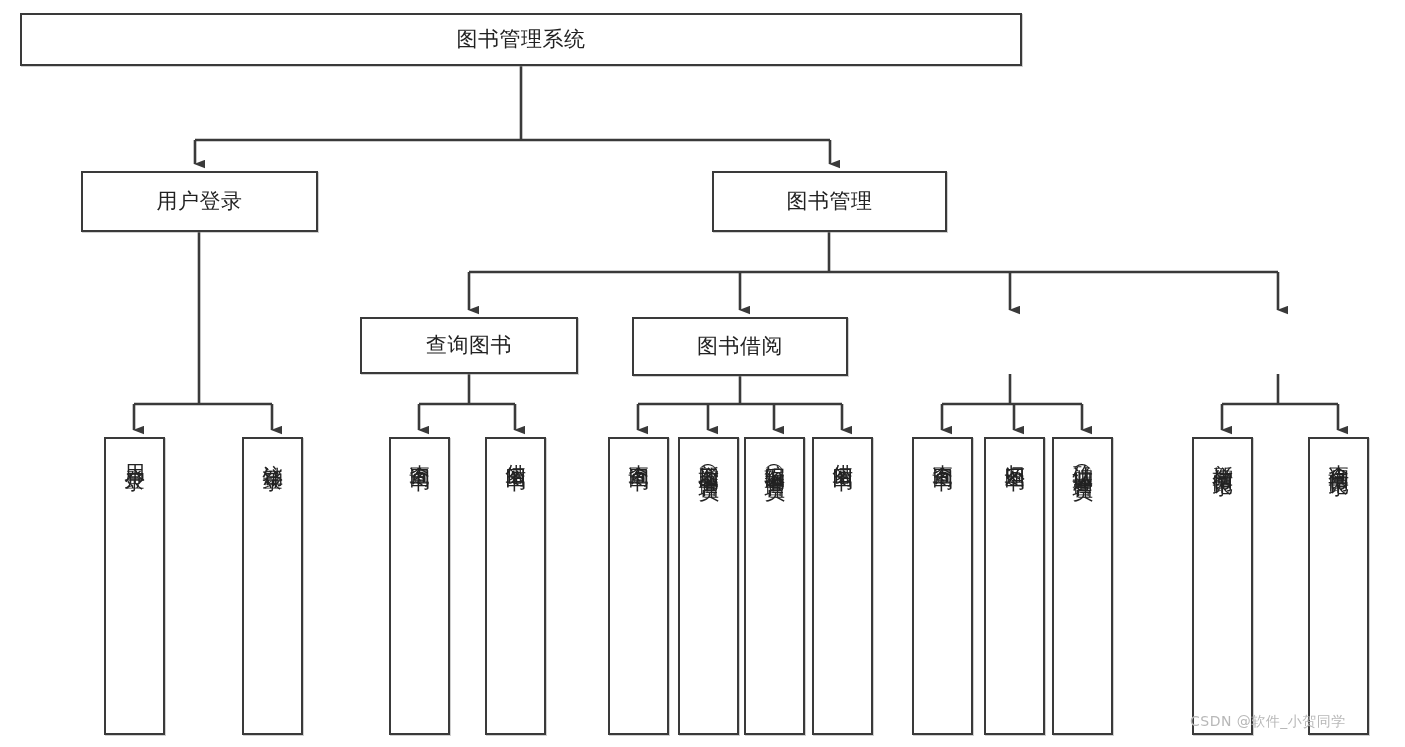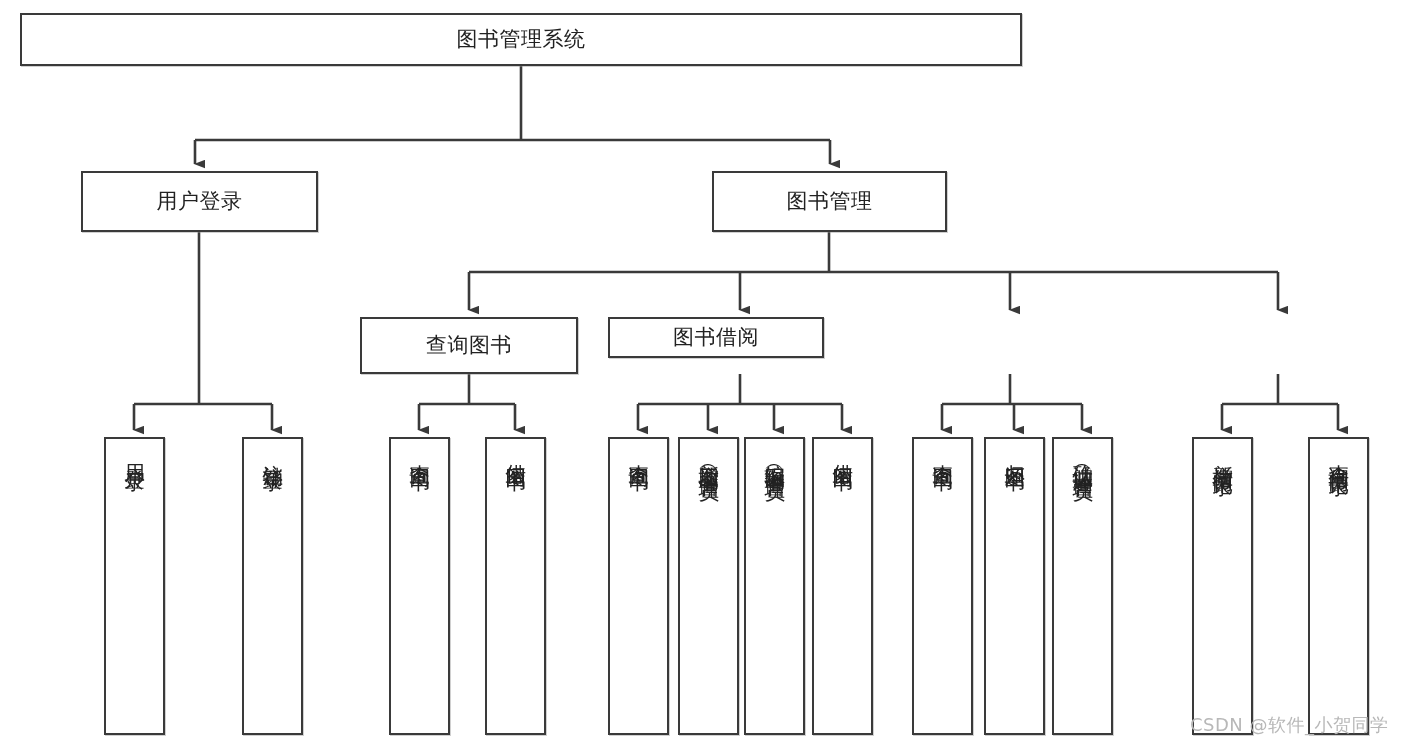--- a/index.html
+++ b/index.html
@@ -57,21 +57,21 @@
   .node.v .lbl {
     writing-mode: vertical-rl;
     text-orientation: upright;
     font-size: 20.5px;
     line-height: 1.0;
     letter-spacing: 2.5px;
     white-space: nowrap;
   }
   .watermark {
     position: absolute;
-    font-size: 18px;
+    font-size: 14px;
     color: #b8b8b8;
     white-space: nowrap;
     letter-spacing: 0.5px;
     font-family: "DejaVu Sans", "Liberation Sans", sans-serif;
   }
 </style>
 </head>
 <body>
 
 <div id="canvas">
@@ -133,21 +133,21 @@
   <div class="node h" id="n-l2-0" style="left: 81px; top: 171px; width: 237px; height: 61px;">
     <span class="lbl">用户登录</span>
   </div>
   <div class="node h" id="n-l2-1" style="left: 712px; top: 171px; width: 235px; height: 61px;">
     <span class="lbl">图书管理</span>
   </div>
 
   <div class="node h" id="n-l3-0" style="left: 360px; top: 317px; width: 218px; height: 57px;">
     <span class="lbl">查询图书</span>
   </div>
-  <div class="node h" id="n-l3-1" style="left: 608px; top: 317px; width: 216px; height: 41px;">
+  <div class="node h" id="n-l3-1" style="left: 632px; top: 317px; width: 216px; height: 59px;">
     <span class="lbl">图书借阅</span>
   </div>
 
   <div class="node v" id="n-lf-0" style="left: 104px; top: 437px; width: 61px; height: 298px;">
     <span class="lbl">用户登录</span>
   </div>
   <div class="node v" id="n-lf-1" style="left: 242px; top: 437px; width: 61px; height: 298px;">
     <span class="lbl">注销登录</span>
   </div>
   <div class="node v" id="n-lf-2" style="left: 389px; top: 437px; width: 61px; height: 298px;">

